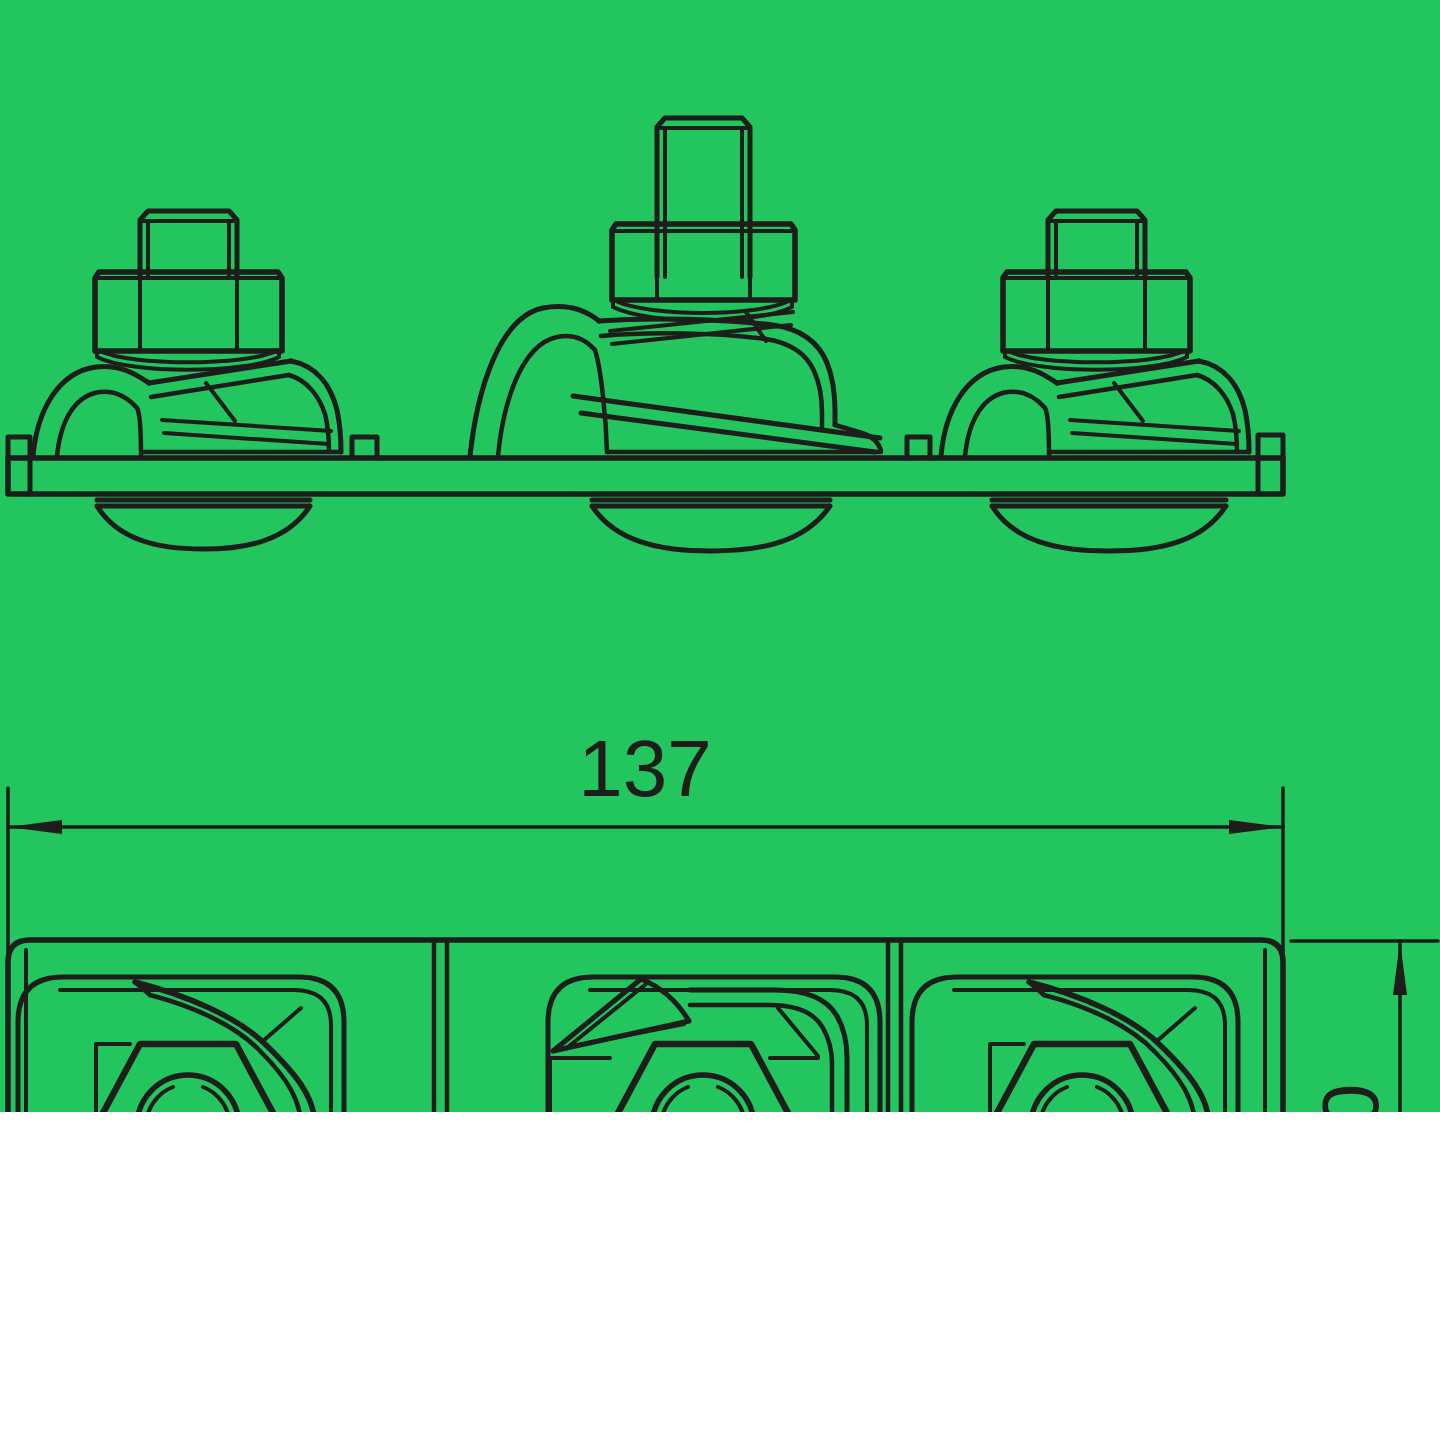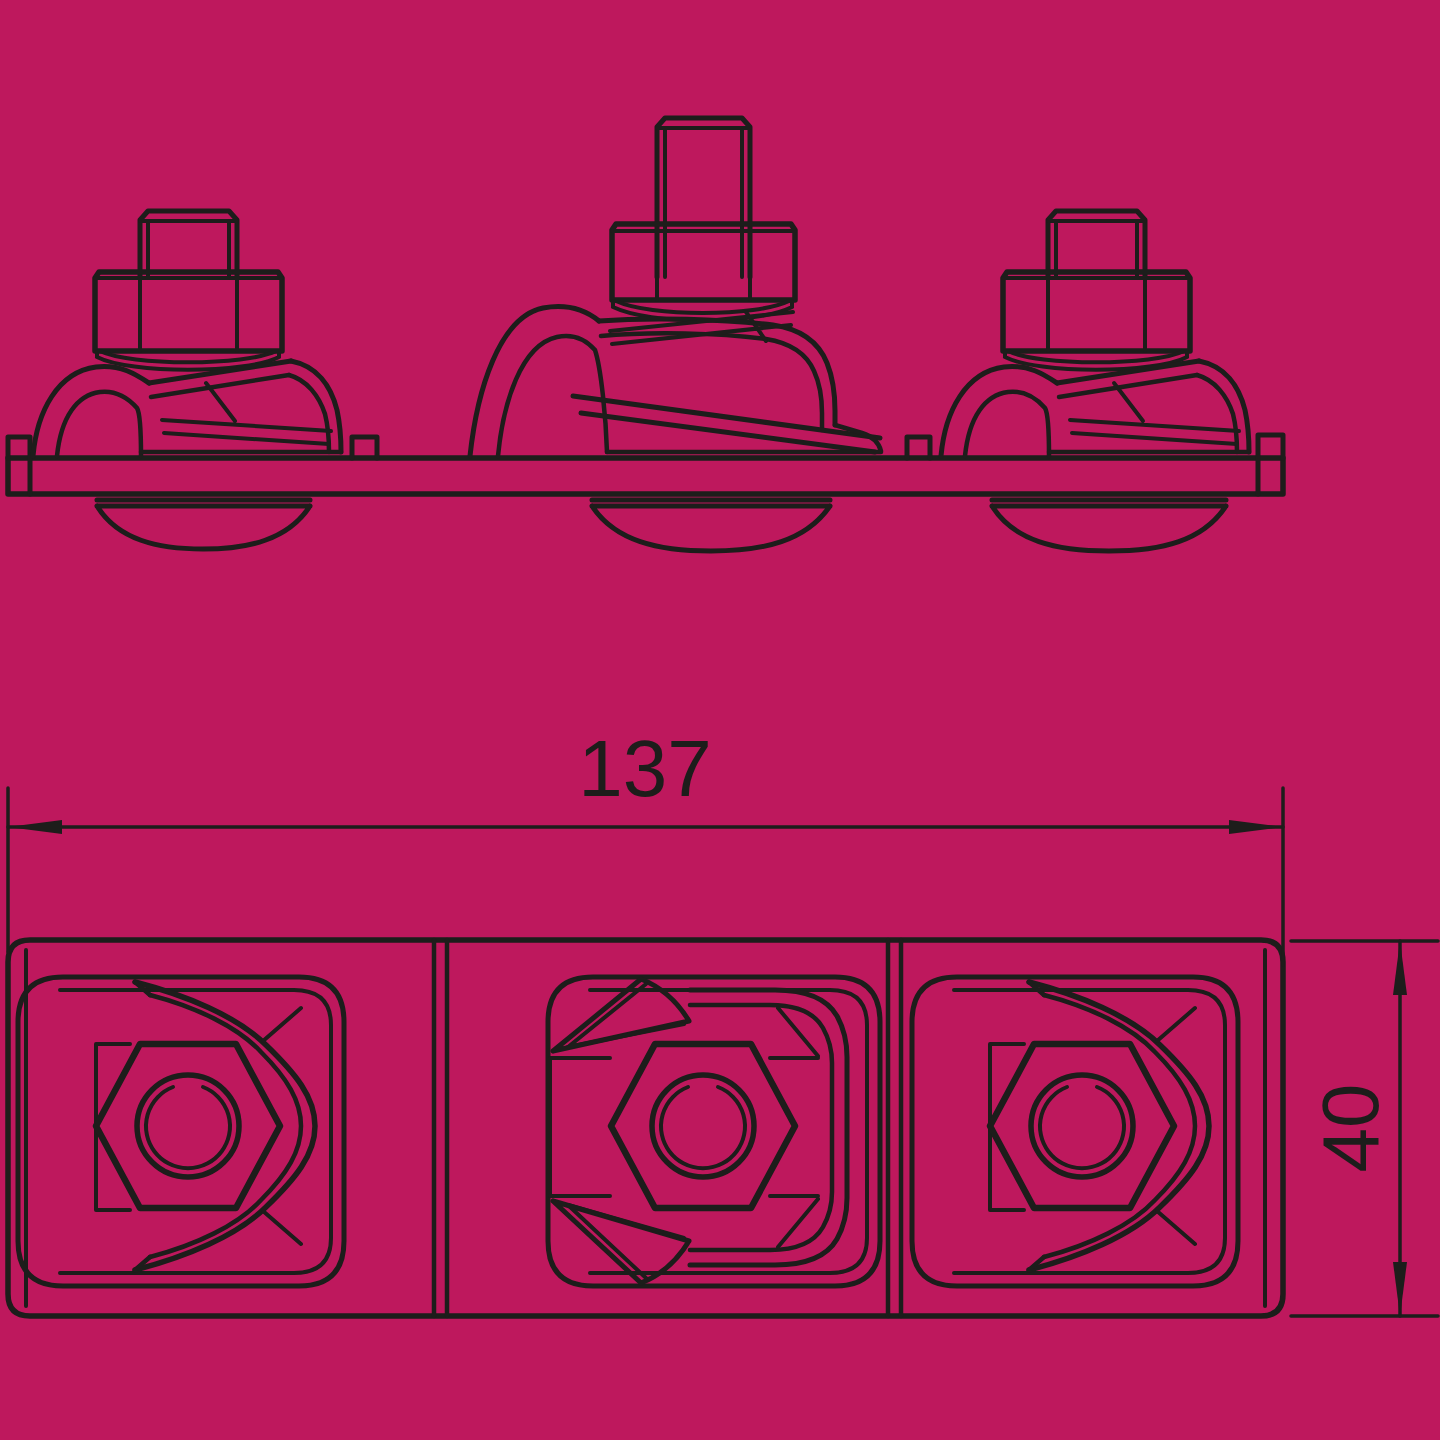--- a/index.html
+++ b/index.html
@@ -1,16 +1,16 @@
 <!DOCTYPE html>
 <html><head>
 <meta charset="utf-8">
 <style>
   html,body{margin:0;padding:0;background:#ffffff;}
-  .canvas{width:1440px;height:1440px;background:#be185d;overflow:hidden;position:relative;}
+  .canvas{width:1440px;height:1112px;background:#22c55e;overflow:hidden;position:relative;}
   svg{display:block;}
   .ln{fill:none;stroke:#1d1d1b;stroke-linecap:round;stroke-linejoin:round;}
   .w6{stroke-width:6.5;}
   .w55{stroke-width:5.5;}
   .w5{stroke-width:5;}
   .w45{stroke-width:4.5;}
   .w4{stroke-width:4;}
   .w35{stroke-width:3.5;}
   .solid{fill:#1d1d1b;stroke:none;}
   .dim-text{font-family:"Liberation Sans",sans-serif;font-size:80px;fill:#1d1d1b;}

